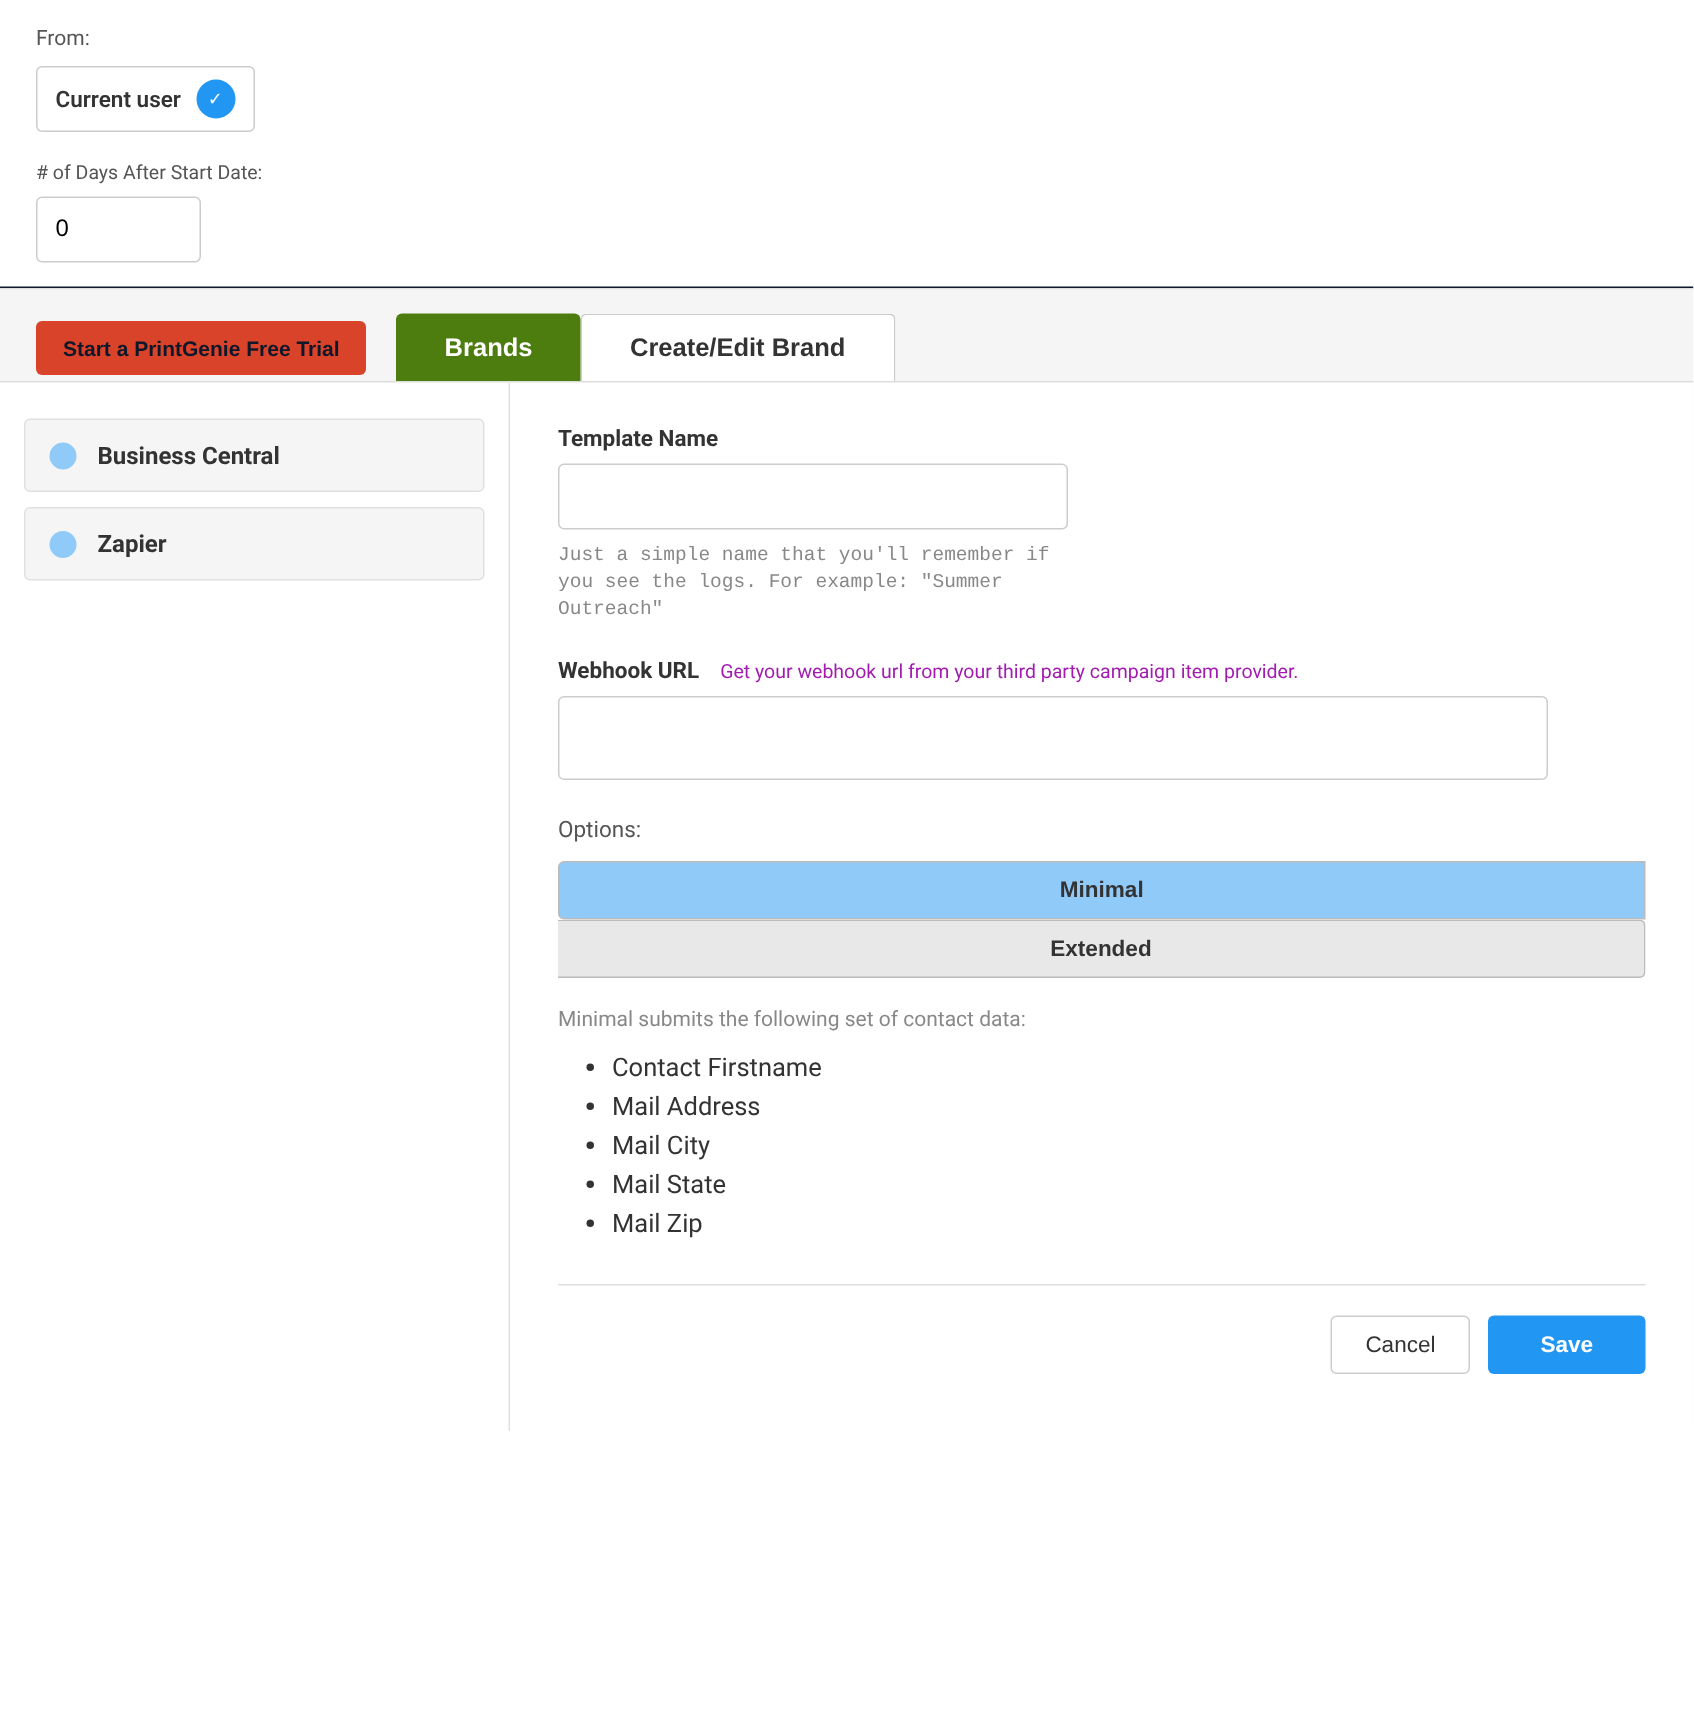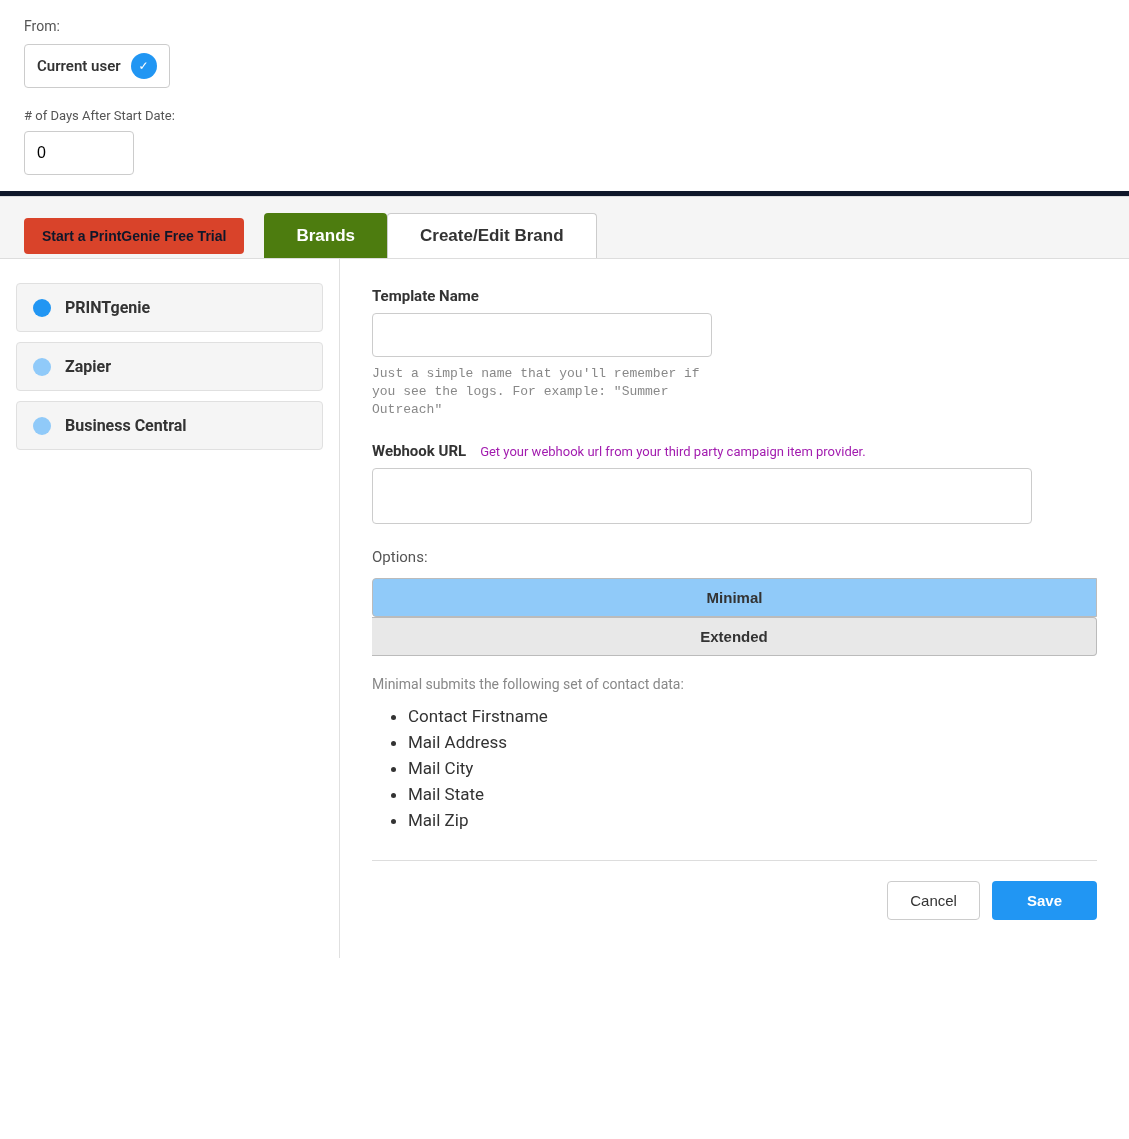--- a/index.html
+++ b/index.html
@@ -7,21 +7,21 @@
       font-family: -apple-system, BlinkMacSystemFont, "Segoe UI", Roboto, sans-serif;
       background: #fff;
       color: #333;
       font-size: 15px;
       width: 1129px;
       min-height: 1139px;
     }
 
     .top-section {
       padding: 18px 24px 16px 24px;
-      border-bottom: 5px solid #0f172a;
+      border-bottom: 1px solid #0f172a;
     }
 
     .from-label {
       font-size: 14px;
       color: #555;
       margin-bottom: 10px;
     }
 
     .current-user-dropdown {
       display: inline-flex;
@@ -328,30 +328,26 @@
   <div class="top-bar">
     <button class="trial-button">Start a PrintGenie Free Trial</button>
     <button class="tab-brands">Brands</button>
     <button class="tab-create-edit">Create/Edit Brand</button>
   </div>
 
   <div class="content-area">
 
     <div class="brand-list">
       <div class="brand-item">
-        <span class="brand-dot dot-blue-solid"></span>
-        <span>PRINTgenie</span>
+        <span class="brand-dot dot-blue-light"></span>
+        <span>Business Central</span>
       </div>
       <div class="brand-item">
         <span class="brand-dot dot-blue-light"></span>
         <span>Zapier</span>
-      </div>
-      <div class="brand-item">
-        <span class="brand-dot dot-blue-light"></span>
-        <span>Business Central</span>
       </div>
     </div>
 
     <div class="form-area">
 
       <div class="form-field-label">Template Name</div>
       <input class="template-name-input" type="text" style="">
       <div class="form-hint">Just a simple name that you'll remember if you see the logs. For example: "Summer Outreach"</div>
 
       <div class="webhook-row">

